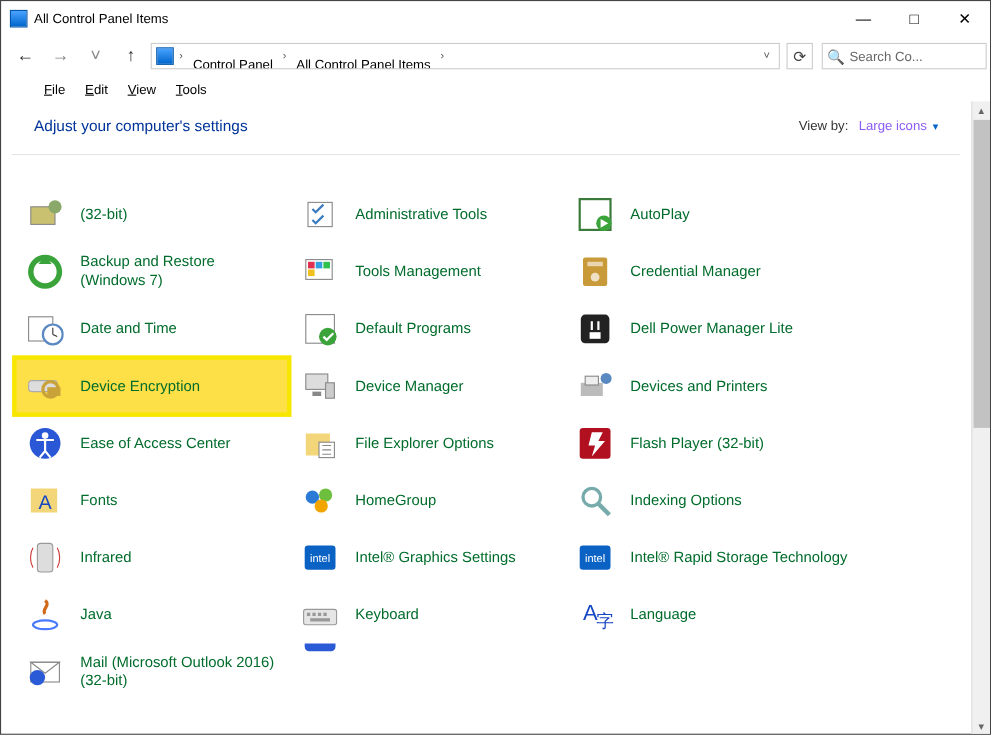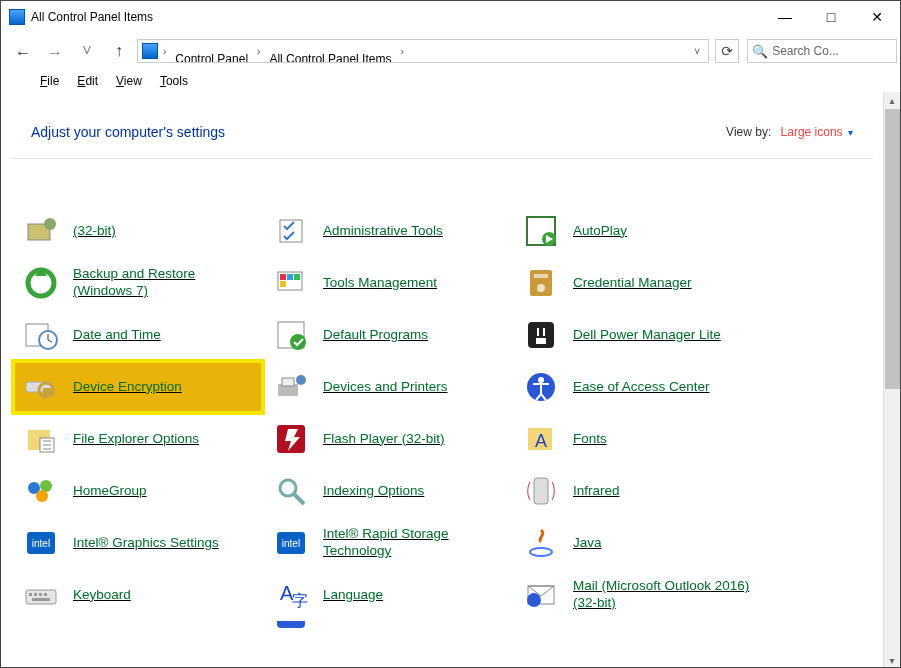--- a/index.html
+++ b/index.html
@@ -20,35 +20,35 @@
   .addr .mini-icon { width:16px; height:16px; background: linear-gradient(#4aa3ff,#0066cc); border:1px solid #0055aa; }
   .addr .chev { padding: 0 4px; color:#555; font-size:10px; }
   .refresh { width: 24px; height: 24px; border:1px solid #ccc; display:flex; align-items:center; justify-content:center; margin-left: 2px; font-size:14px; color:#444;}
   .search { width: 150px; height: 24px; border:1px solid #ccc; display:flex; align-items:center; padding: 0 4px; margin-left: 4px; font-size:12px; color:#666; }
   .search .sicon { margin-right: 4px; font-size: 13px; }
   
   .menubar { height: 23px; padding: 0 6px; display:flex; align-items:center; gap: 2px; font-size:12px;margin-left:25px; }
   .menubar span { padding: 2px 8px; }
   .menubar span u { text-decoration: underline; }
   
-  .header-strip { padding: 14px 20px 18px 20px; display:flex; align-items:center; border-bottom: 1px solid #e5e5e5; margin: 18px 10px; }
+  .header-strip { padding: 14px 20px 18px 20px; display:flex; align-items:center; border-bottom: 1px solid #e5e5e5; margin: 0 10px; }
   .header-strip .heading { color: #003399; font-size: 14px; flex:1; }
   .viewby { font-size: 12px; color:#333; }
-  .viewby .link { color: #ef4444; margin-left: 6px; text-align: right; }
+  .viewby .link { color: #8b5cf6; margin-left: 6px; text-align: right; }
   .viewby .caret { color:#0066cc; font-size:10px; margin-left:2px; }
   
   .mainwrap { position:relative; height: calc(668px - 32px - 36px - 23px); overflow:hidden; }
   .scroll-track { position:absolute; right:0; top:0; bottom:0; width:17px; background:#f0f0f0; border-left:1px solid #ddd; display:flex; flex-direction:column; align-items:center; }
   .scroll-arrow { height:17px; width:100%; display:flex; align-items:center; justify-content:center; color:#666; font-size:10px; }
   .scroll-thumb { position:absolute; top:17px; width:15px; left:1px; height:280px; background:#c2c2c2; border-radius:0; }
   .content { padding: 0; margin-right:17px; }
-  .grid { display:grid; grid-template-columns: 250px 250px 270px; column-gap: 0; row-gap: 0; padding: 28px 6px 6px 12px; text-decoration: underline; }
+  .grid { display:grid; grid-template-columns: 250px 250px 270px; column-gap: 0; row-gap: 0; padding: 28px 6px 6px 12px; }
   .item { display:flex; align-items:center; gap: 14px; padding: 6px 10px; min-height: 52px; }
   .item .label { color: #006c2c; font-size: 13.5px; line-height: 1.25; }
-  .item.sel { outline: 4px solid #f7e600; outline-offset: -2px; background:#eab308; }
+  .item.sel { outline: 4px solid #f7e600; outline-offset: -2px; background:#fde047; }
   .icon { width: 36px; height: 36px; flex-shrink:0; display:flex; align-items:center; justify-content:center; }
   
   .grid .cutoff { overflow:hidden; height:14px; min-height:14px; padding-top:0; padding-bottom:0; }
   .grid .cutoff .icon { transform: translateY(-14px); }
   .grid .cutoff .label { transform: translateY(-14px); white-space: nowrap; }
 </style>
 </head>
 <body>
 
 <div class="titlebar">
@@ -200,20 +200,30 @@
               <rect x="2" y="12" width="26" height="10" rx="3" fill="#ddd" stroke="#aaa"></rect>
               <circle cx="22" cy="20" r="7" fill="none" stroke="#c9a23a" stroke-width="3"></circle>
               <rect x="19" y="18" width="12" height="8" fill="#c9a23a"></rect>
             </svg>
           </div>
           <div class="label">Device Encryption</div>
         </div>
         <div class="item">
           <div class="icon">
             <svg width="34" height="34" viewBox="0 0 34 34">
+              <rect x="4" y="6" width="20" height="14" fill="#ddd" stroke="#888"></rect>
+              <rect x="10" y="22" width="8" height="4" fill="#888"></rect>
+              <rect x="22" y="14" width="8" height="14" fill="#ccc" stroke="#888"></rect>
+            </svg>
+          </div>
+          <div class="label">Device Manager</div>
+        </div>
+        <div class="item">
+          <div class="icon">
+            <svg width="34" height="34" viewBox="0 0 34 34">
               <rect x="4" y="14" width="20" height="12" fill="#bbb"></rect>
               <rect x="8" y="8" width="12" height="8" fill="#eee" stroke="#888"></rect>
               <circle cx="27" cy="10" r="5" fill="#5a88c0"></circle>
             </svg>
           </div>
           <div class="label">Devices and Printers</div>
         </div>
         <div class="item">
           <div class="icon">
             <svg width="34" height="34" viewBox="0 0 34 34">

